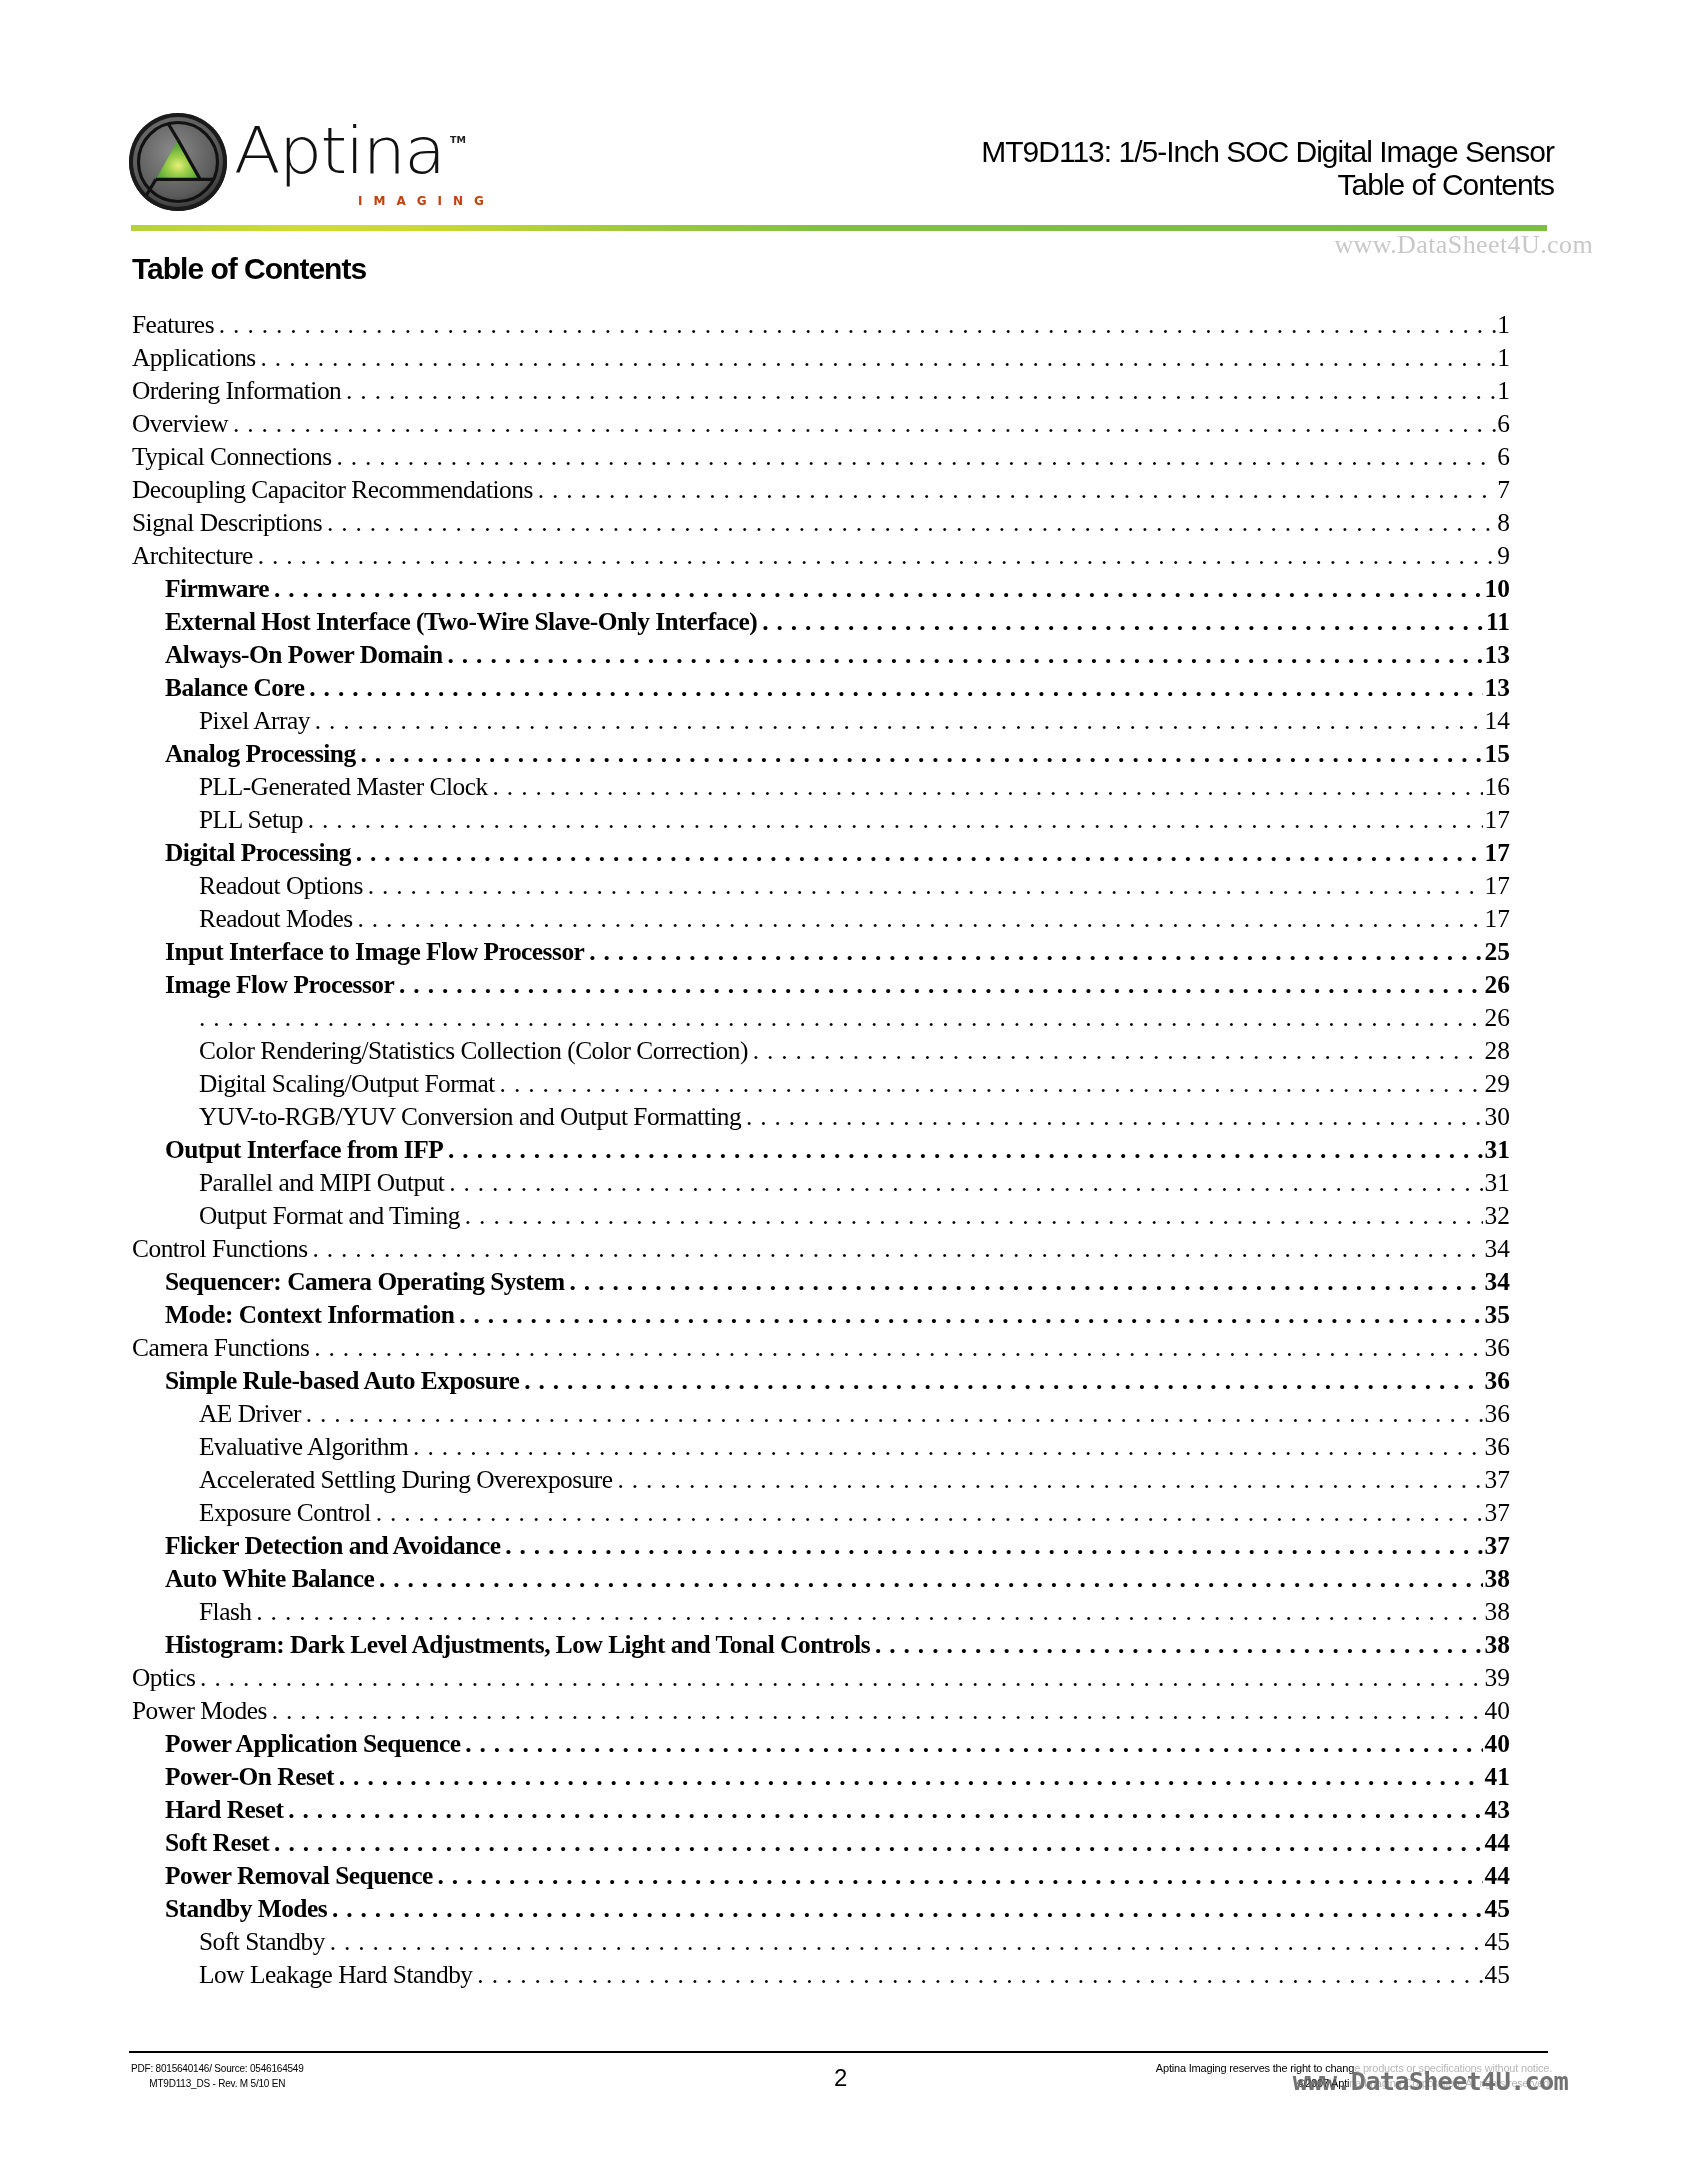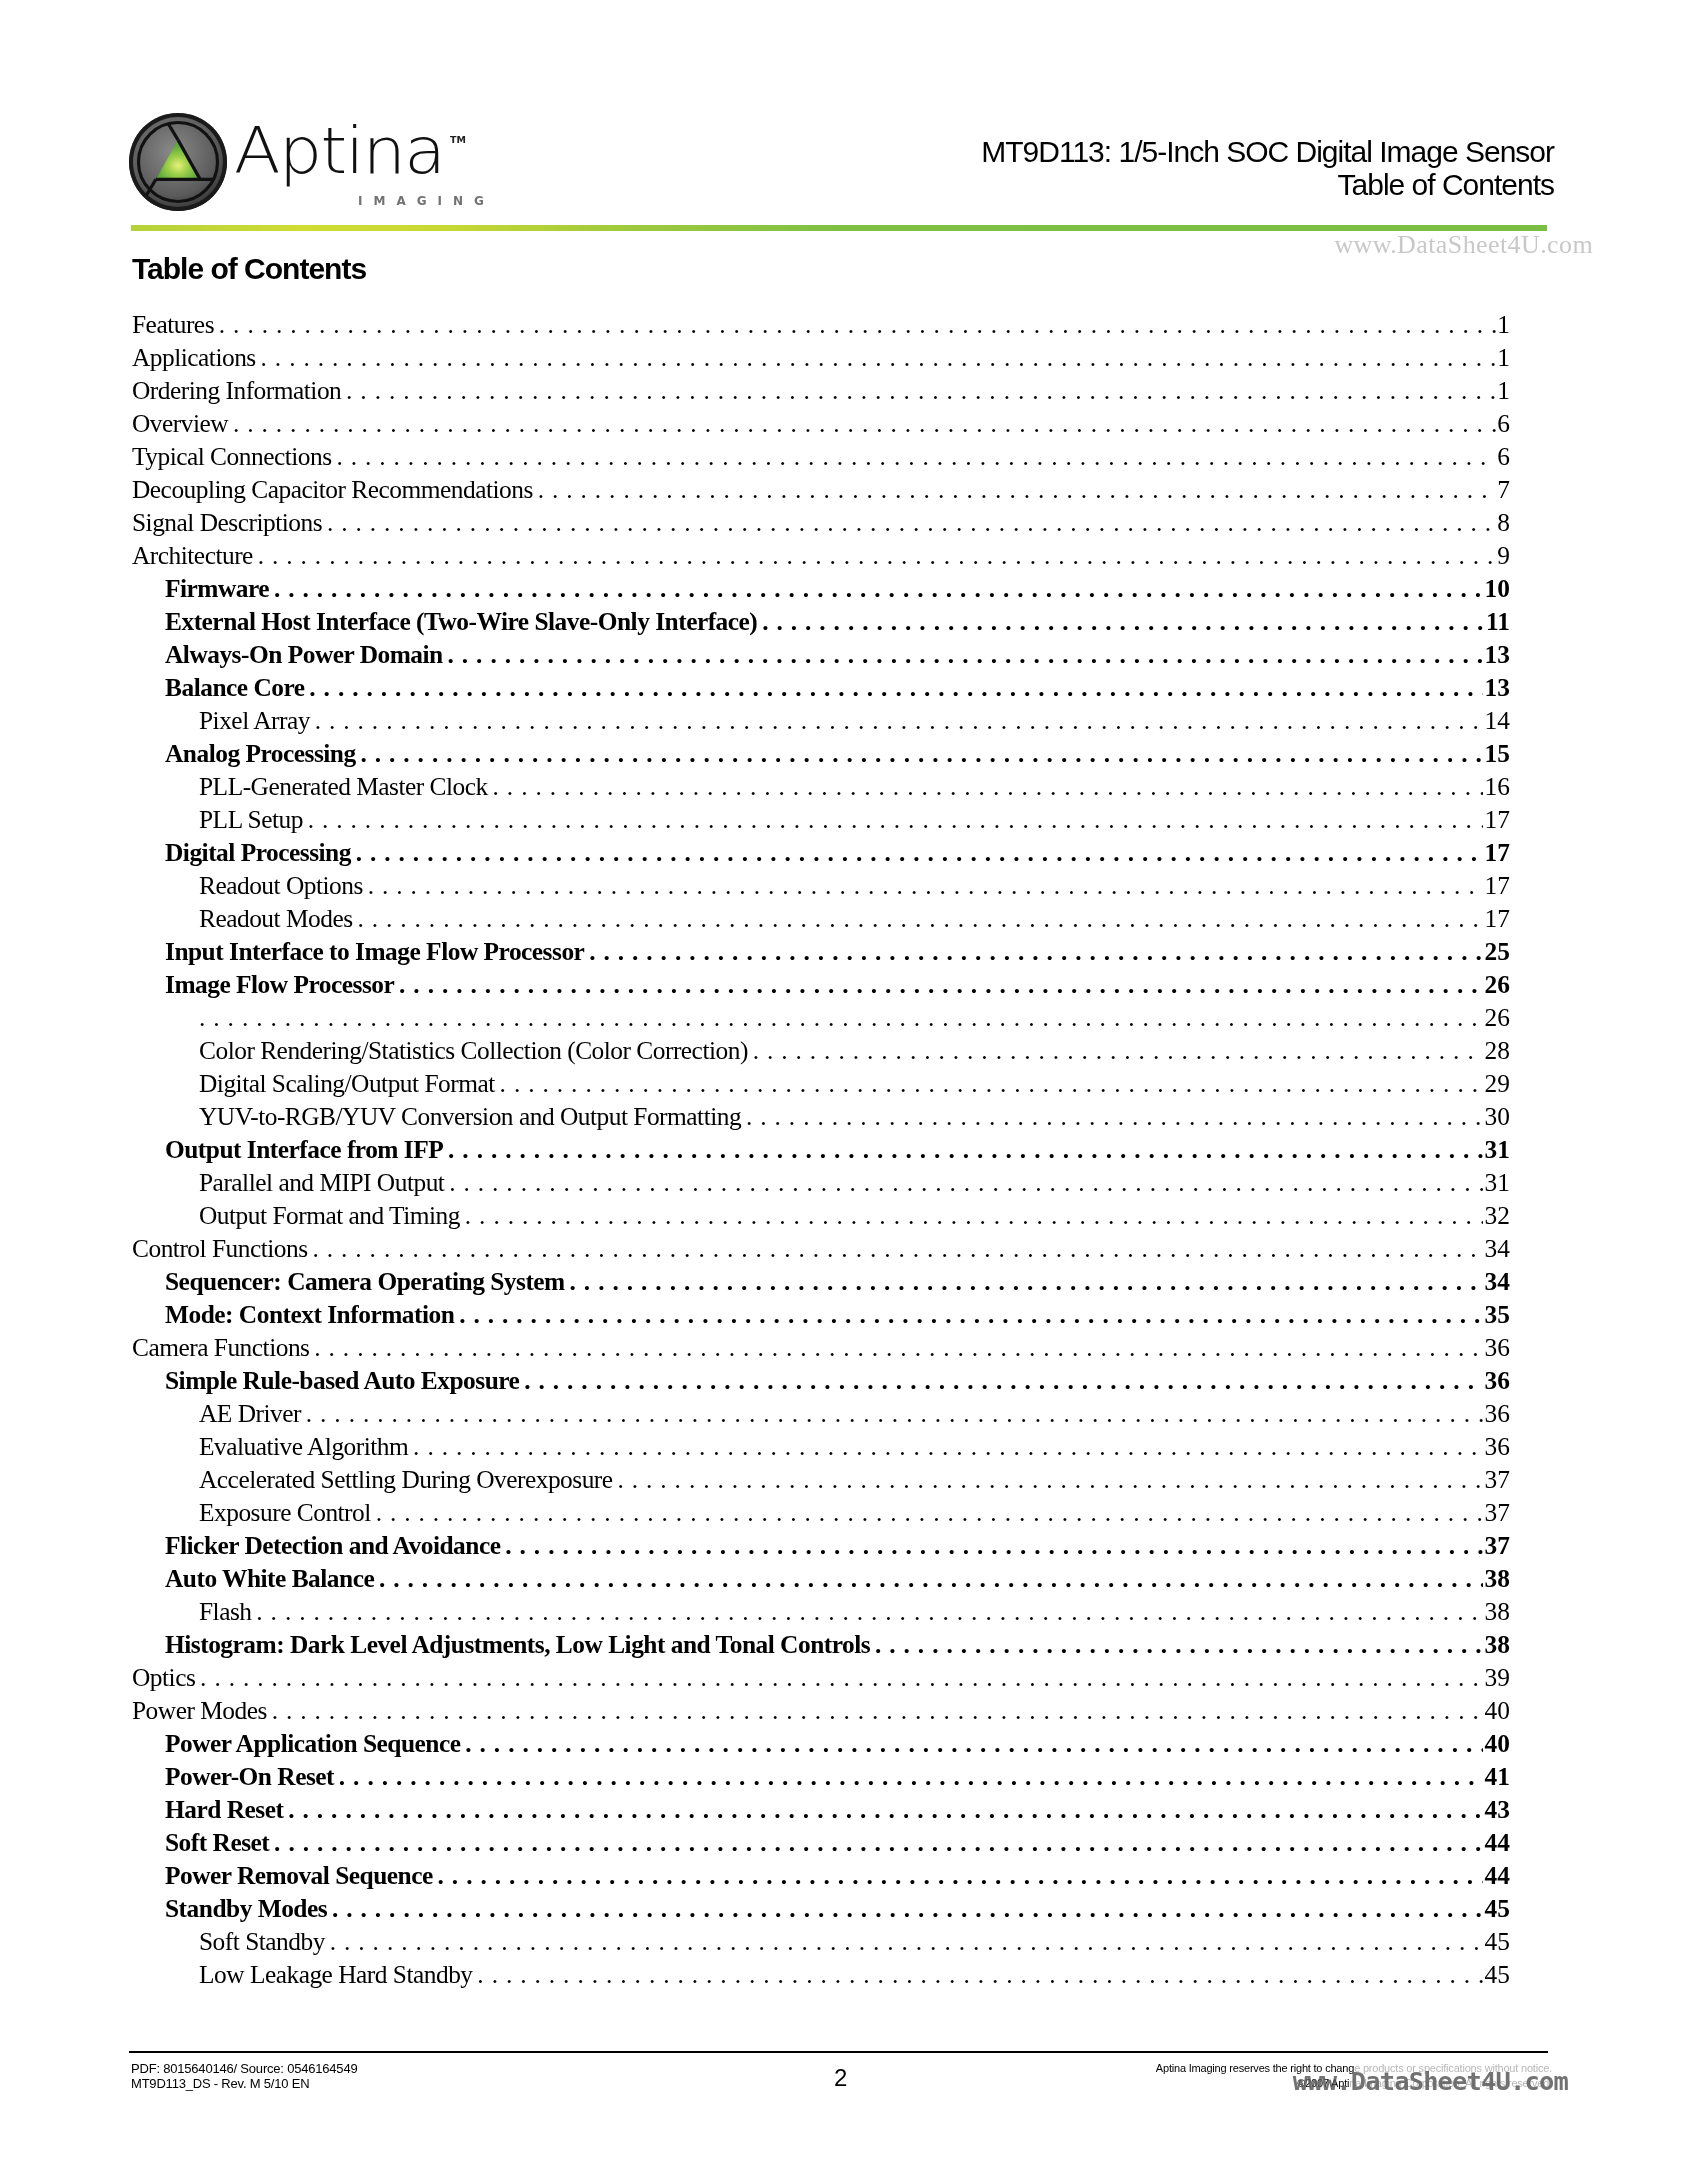--- a/index.html
+++ b/index.html
@@ -5,41 +5,41 @@
   html, body { margin:0; padding:0; background:#ffffff; }
   body { width:1687px; height:2183px; position:relative; overflow:hidden; font-family:"Liberation Serif", serif; color:#000; }
 
   .logo { position:absolute; left:129px; top:111px; width:333px; height:103px; }
   .logo .lens { position:absolute; left:0; top:1.6px; width:98px; height:98px; border-radius:50%;
      background: radial-gradient(circle at 45% 40%, #8a8a8a 0%, #5a5a5a 55%, #2a2a2a 80%, #111 100%);
      box-shadow: inset 0 0 0 4px #1a1a1a; }
   .logo .lens svg { position:absolute; left:0; top:0; }
   .logo .brand { position:absolute; left:105px; top:6.4px; font-family:"DejaVu Sans", sans-serif; font-size:68px; letter-spacing:-1.6px; font-weight:300; color:#111; line-height:1; transform:scaleY(0.95); }
   .logo .tm { position:absolute; left:321px; top:11px; font-family:"DejaVu Sans", sans-serif; font-size:9.5px; font-weight:bold; color:#222;margin-top:12px; }
-  .logo .sub { position:absolute; left:229px; top:83px; font-family:"DejaVu Sans", sans-serif; font-size:12px; font-weight:bold; letter-spacing:11px; color:#737373; }
+  .logo .sub { position:absolute; left:229px; top:83px; font-family:"DejaVu Sans", sans-serif; font-size:12px; font-weight:bold; letter-spacing:11px; color:#c2410c; }
 
   .hdr-title { position:absolute; right:133px; top:135px; text-align:right; font-family:"Liberation Sans", sans-serif; font-size:30px; line-height:33px; letter-spacing:-1px; transform-origin:right top; }
   .hdr-title div { white-space:nowrap; }
   .green-rule { position:absolute; left:131px; top:225px; width:1416px; height:6.4px;
      background:linear-gradient(90deg, #b5d13a 0%, #cfdc34 12%, #c8d833 22%, #9fc93c 35%, #7fc043 50%, #7abf42 100%); }
   .watermark-top { position:absolute; right:94px; top:230px; font-family:"Liberation Serif", serif; font-size:26px; color:#c8c8c8; letter-spacing:0.4px; }
 
   .toc-heading { position:absolute; left:132px; top:252px; font-family:"Liberation Sans", sans-serif; font-weight:bold; font-size:30px; letter-spacing:-1px; }
 
   .toc { position:absolute; left:132px; top:308px; width:1378px; }
   .toc-row { position:relative; height:33px; line-height:33px; font-size:25.4px; display:flex; align-items:baseline; white-space:nowrap; overflow:hidden; }
   .toc-row.l1 { padding-left:33px;font-weight:bold; }
   .toc-row.l2 { padding-left:67px; }
   .toc-row .title { flex:0 0 auto; padding-right:4.8px; letter-spacing:-0.5px; transform-origin:left; }
   .toc-row .leader { flex:1 1 auto; overflow:hidden; color:#000; letter-spacing:6.5px; }
   .toc-row .leader::before { content:". . . . . . . . . . . . . . . . . . . . . . . . . . . . . . . . . . . . . . . . . . . . . . . . . . . . . . . . . . . . . . . . . . . . . . . . . . . . . . . . . . . . . . . . . . . . . . . . . . . . . . . . . . . . . . . . . . . . . . . . . . . . . . . . . . . . . . . . . . . . . . . ."; letter-spacing:0; word-spacing:1.6px; }
   .toc-row .page { flex:0 0 auto; text-align:right; padding-left:1.6px; }
 
   .footer-rule { position:absolute; left:129px; top:2051px; width:1419px; height:2.4px; background:#000; }
-  .footer-left { position:absolute; left:131px; top:2061px; font-family:"Liberation Sans", sans-serif; font-size:13px; line-height:15px; letter-spacing:-0.2px; }
+  .footer-left { position:absolute; left:131px; top:2061px; font-family:"Liberation Sans", sans-serif; font-size:10px; line-height:15px; letter-spacing:-0.2px;text-align:center; }
   .footer-page { position:absolute; left:834px; top:2064px; font-family:"Liberation Sans", sans-serif; font-size:24px; }
   .footer-right { position:absolute; right:135px; top:2061px; text-align:right; font-family:"Liberation Sans", sans-serif; font-size:11px; line-height:15px; letter-spacing:-0.2px; }
   .footer-right .fade { color:#b8b8b8; }
   .watermark-bottom { position:absolute; right:119px; top:2066px; font-family:"DejaVu Sans Mono", monospace; font-weight:bold; font-size:25.4px; color:#5a5a5a; opacity:0.85; letter-spacing:-0.8px; }
 </style>
 </head>
 <body>
 
 <div class="logo">
   <div class="lens">

